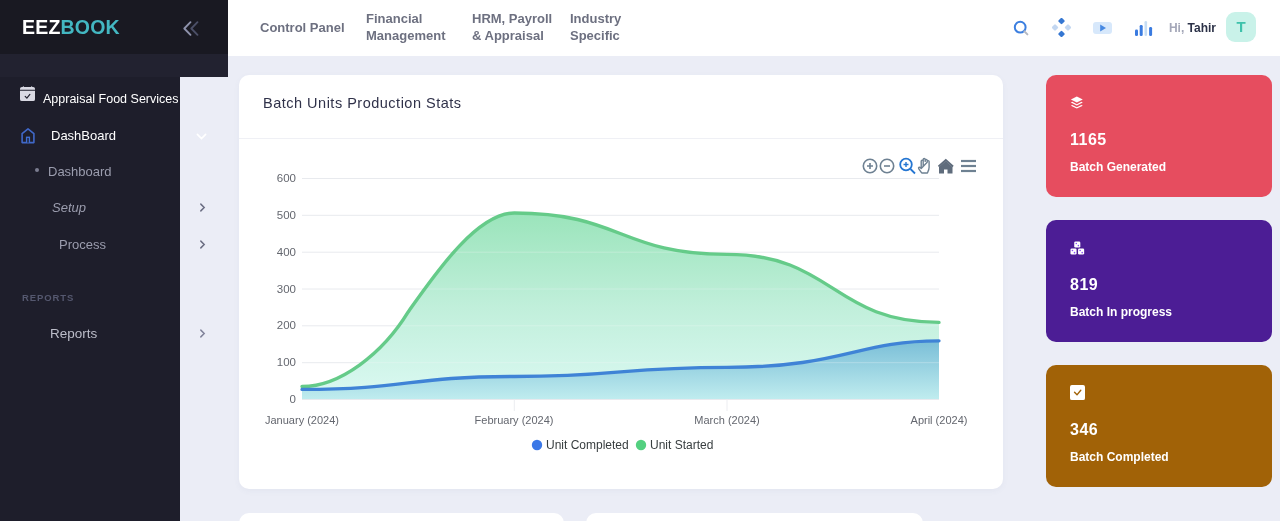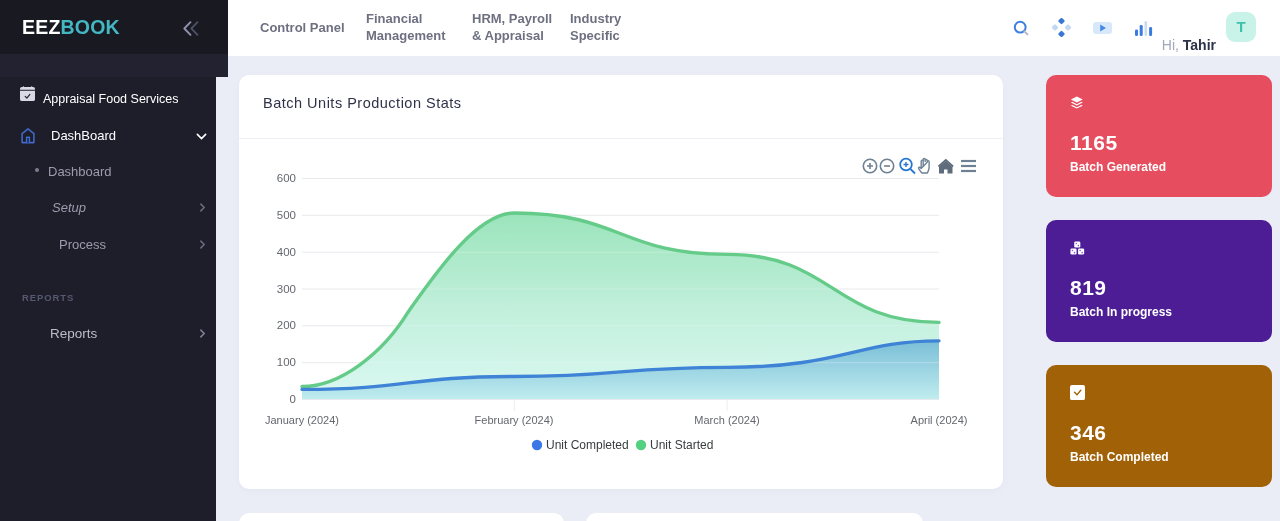--- a/index.html
+++ b/index.html
@@ -1,46 +1,46 @@
 <!DOCTYPE html>
 <html><head>
 <meta charset="utf-8">
 <style>
   * { margin:0; padding:0; box-sizing:border-box; }
   html,body { width:1280px; height:521px; overflow:hidden; background:#ebedf6;
     font-family:"Liberation Sans", sans-serif; }
   .abs { position:absolute; }
 
   
-  #aside { position:absolute; left:0; top:0; width:216px; height:521px; background:#1e1e2b; }
+  #aside { position:absolute; left:0; top:0; width:180px; height:521px; background:#1e1e2b; }
   #aside-head { position:absolute; left:0; top:0; width:228px; height:54px; background:#191922; }
   #aside-band { position:absolute; left:0; top:54px; width:228px; height:23px; background:#222230; }
   .logo { position:absolute; left:22px; top:16px; font-size:19.5px; font-weight:bold; letter-spacing:0.2px; color:#fff; }
   .logo span { color:#43b7c2; }
   .mitem { position:absolute; color:#fff; font-size:13px; }
   .msub  { position:absolute; color:#9b9dae; font-size:13px; }
 
   
   #nav { position:absolute; left:228px; top:0; width:1052px; height:56px; background:#fff; }
   .navitem { position:absolute; color:#6d7080; font-size:13px; font-weight:bold; line-height:17px; }
-  .hi { position:absolute; top:37px; font-size:14px; color:#a4a7b8; }
+  .hi { position:absolute; top:21px; font-size:12px; color:#a4a7b8;font-weight:bold; }
   .hi b { color:#2b3147; }
   #avatar { position:absolute; left:1226px; top:12px; width:30px; height:30px; border-radius:9px;
     background:#c9f2e9; color:#3ec2ab; font-weight:bold; font-size:15px; text-align:center; line-height:30px; }
 
   
   #content { position:absolute; left:228px; top:56px; width:1052px; height:465px; background:#ebedf6; }
 
   #chartcard { position:absolute; left:239px; top:75px; width:764px; height:414px; background:#fff;
     border-radius:10px; box-shadow:0 2px 6px rgba(80,90,140,.05); }
   #chartcard .hd { height:64px; border-bottom:1px solid #eff0f5; }
   #chartcard .hd .t { position:absolute; left:24px; top:20px; font-size:14.5px; font-weight:normal; color:#30324a; letter-spacing:0.5px; }
 
   .scard { position:absolute; left:1046px; width:226px; height:122px; border-radius:10px; color:#fff; }
-  .scard .num { position:absolute; left:24px; top:56px; font-size:21px; font-weight:bold; letter-spacing:0.5px; }
+  .scard .num { position:absolute; left:24px; top:56px; font-size:16px; font-weight:bold; letter-spacing:0.5px; }
   .scard .lbl { position:absolute; left:24px; top:85px; font-size:12px; font-weight:bold; }
 
   .bcard { position:absolute; top:513px; height:10px; background:#fff; border-radius:10px 10px 0 0; }
 </style>
 </head>
 <body>
 
 <div id="content"></div>
 
 <div id="aside">

